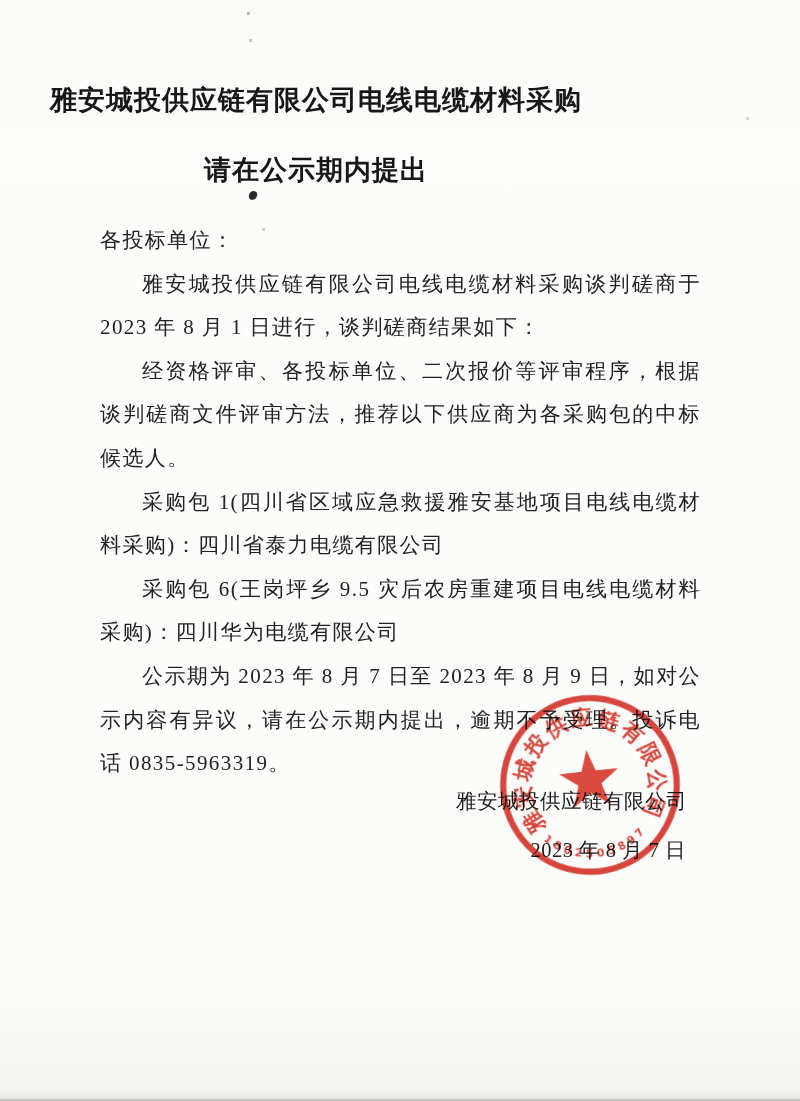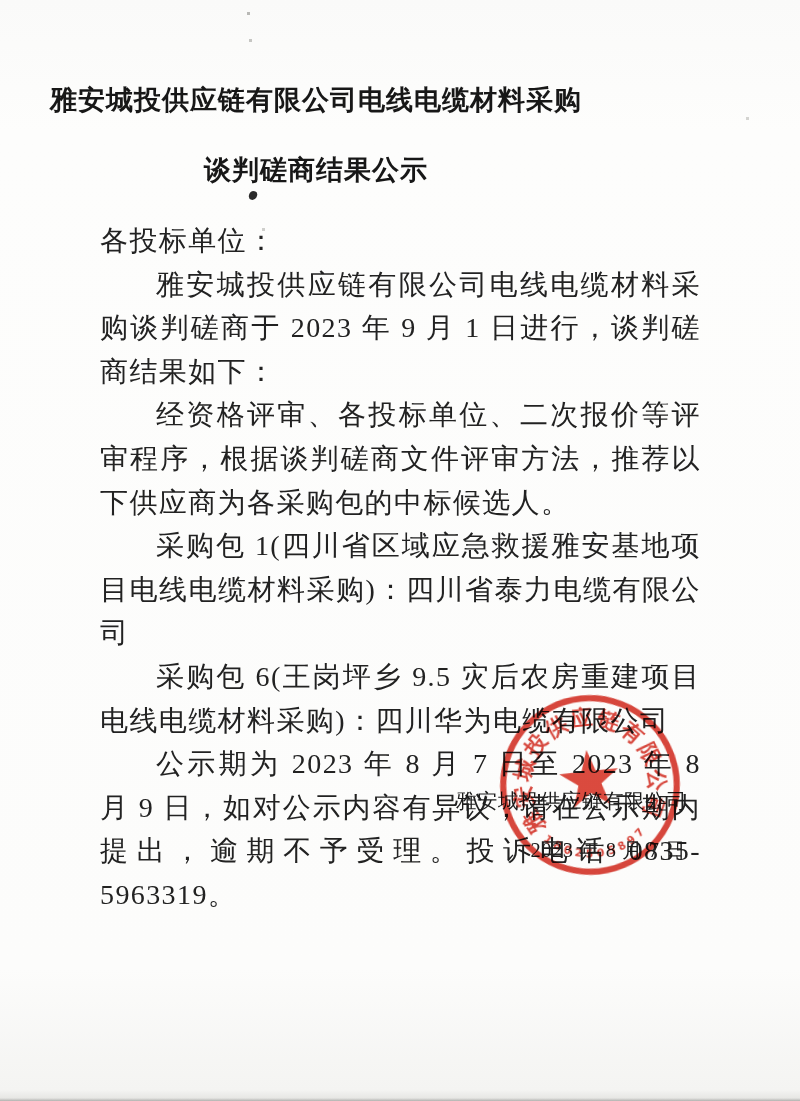--- a/index.html
+++ b/index.html
@@ -21,21 +21,21 @@
   .title-2{top:152px;}
   .ink-dot{
     position:absolute;left:249px;top:191px;width:8px;height:9px;
     background:#2a2a2a;border-radius:50% 40% 55% 45%;transform:rotate(14deg);
   }
   .specks{position:absolute;left:0;top:0;width:1px;height:1px;background:transparent;
     box-shadow:248px 13px 0 1px #b9b9b6, 250px 40px 0 1px #c6c6c3,
                263px 229px 0 1px #cfcfcc, 747px 118px 0 1px #d4d4d1;}
   .body-text{
     position:absolute;left:100px;top:219px;width:601px;
-    font-size:28px;line-height:43.6px;letter-spacing:1.4px;
+    font-size:21px;line-height:43.6px;letter-spacing:1.4px;
     text-align:justify;text-justify:inter-ideograph;color:#222;
   }
   .body-text p{margin:0;}
   .body-text p.indent{text-indent:2em;}
   .sig-company{
     position:absolute;right:113px;top:787px;
     font-size:20.5px;letter-spacing:0.5px;color:#1c1c1c;white-space:nowrap;
   }
   .sig-date{
     position:absolute;right:114px;top:836px;
@@ -54,28 +54,28 @@
     font-family:"DejaVu Sans","Liberation Sans",sans-serif;}
   .bottom-edge{position:absolute;left:0;bottom:0;width:800px;height:3px;
     background:linear-gradient(180deg,rgba(120,120,118,0),rgba(120,120,118,.45));}
 </style>
 </head>
 <body>
 
 <div class="page">
 
   <h1 class="title title-1">雅安城投供应链有限公司电线电缆材料采购</h1>
-  <h1 class="title title-2">谈判磋商结果公示</h1>
+  <h1 class="title title-2">请在公示期内提出</h1>
 
   <div class="ink-dot"></div>
   <div class="specks"></div>
 
   <div class="body-text">
     <p>各投标单位：</p>
-    <p class="indent">雅安城投供应链有限公司电线电缆材料采购谈判磋商于 2023 年 9 月 1 日进行，谈判磋商结果如下：</p>
+    <p class="indent">雅安城投供应链有限公司电线电缆材料采购谈判磋商于 2023 年 8 月 1 日进行，谈判磋商结果如下：</p>
     <p class="indent">经资格评审、各投标单位、二次报价等评审程序，根据谈判磋商文件评审方法，推荐以下供应商为各采购包的中标候选人。</p>
     <p class="indent">采购包 1(四川省区域应急救援雅安基地项目电线电缆材料采购)：四川省泰力电缆有限公司</p>
     <p class="indent">采购包 6(王岗坪乡 9.5 灾后农房重建项目电线电缆材料采购)：四川华为电缆有限公司</p>
     <p class="indent">公示期为 2023 年 8 月 7 日至 2023 年 8 月 9 日，如对公示内容有异议，请在公示期内提出，逾期不予受理。投诉电话 0835-5963319。</p>
   </div>
 
   <div class="sig-company">雅安城投供应链有限公司</div>
   <div class="sig-date">2023 年 8 月 7 日</div>
 
   <svg class="seal" viewBox="0 0 180 180">

